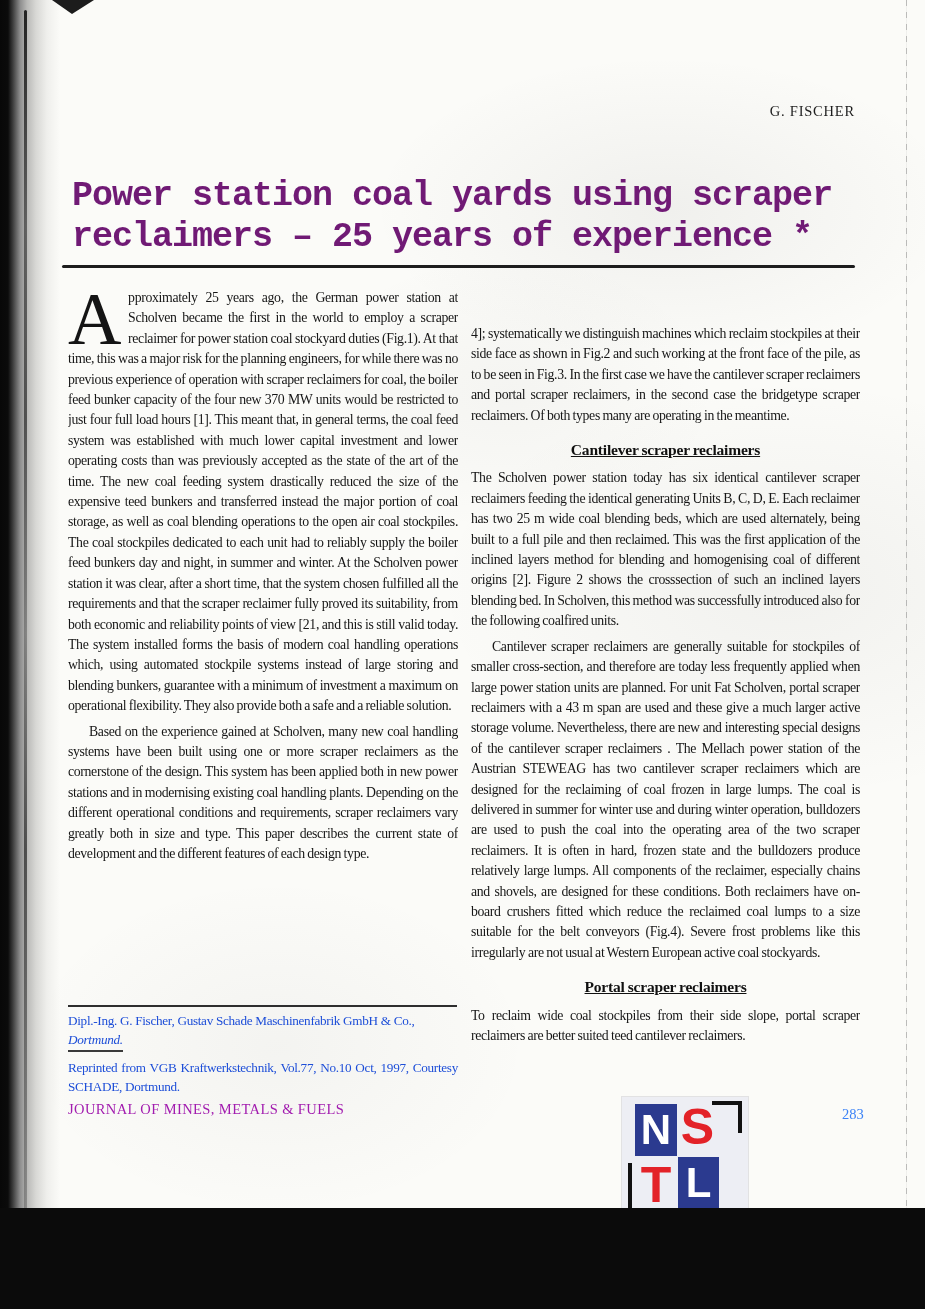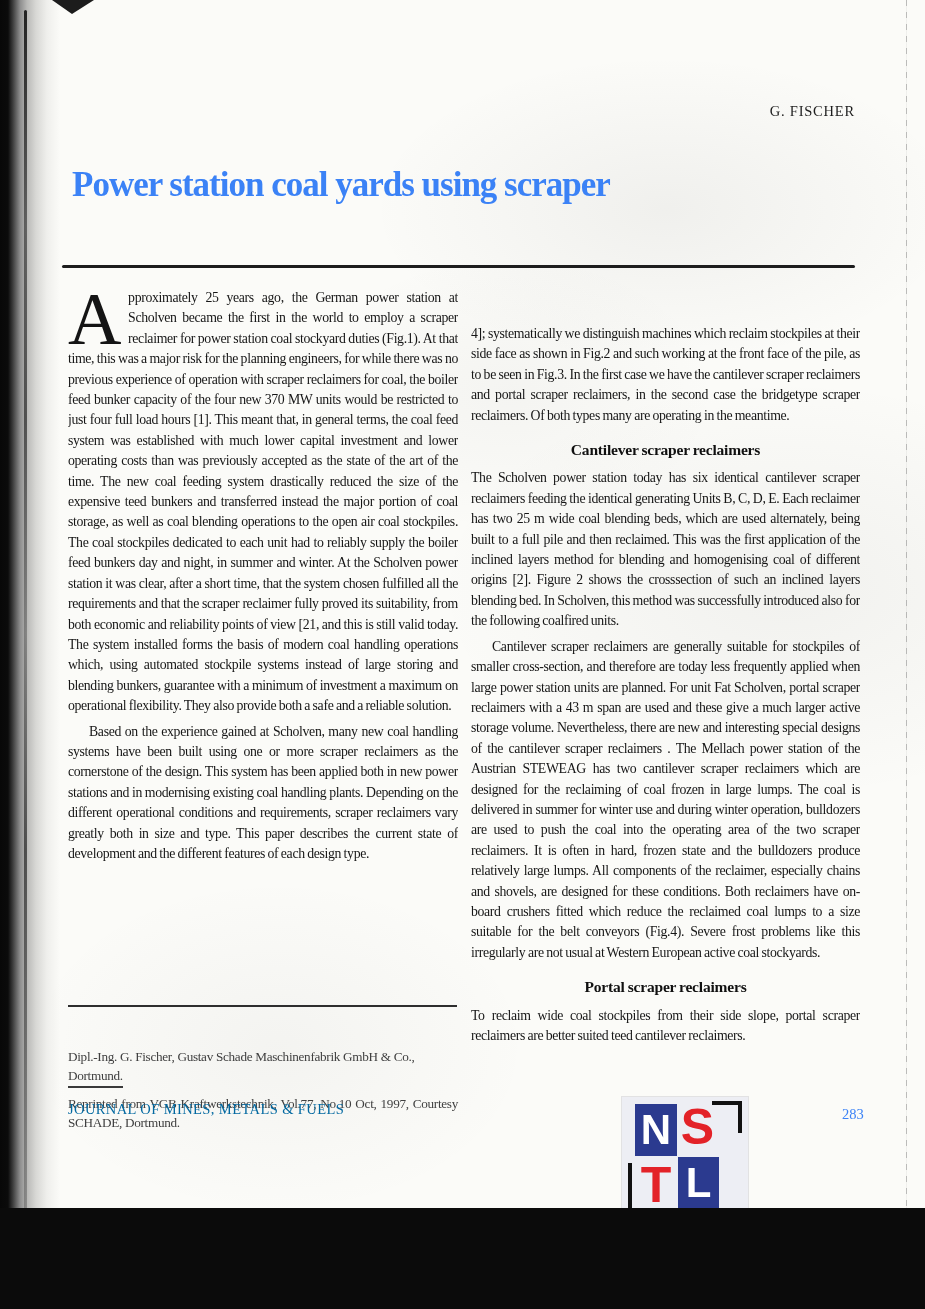--- a/index.html
+++ b/index.html
@@ -41,23 +41,24 @@
   .right-edge-line{
     position:absolute;left:906px;top:0;width:1px;height:1208px;
     background:repeating-linear-gradient(180deg,rgba(110,110,110,0.45) 0 6px,rgba(110,110,110,0.08) 6px 12px);
   }
   
   .author{
     position:absolute;top:78px;left:0;width:855px;text-align:right;
     font-size:14.5px;letter-spacing:0.8px;color:#1d1d1d;margin-top:25px;
   }
   .title-block{
-    position:absolute;left:72px;top:164px;width:800px;
+    position:absolute;left:72px;top:176px;width:800px;
     font-weight:bold;font-size:35px;line-height:41px;letter-spacing:-1px;
-    color:#3b82f6;
+    color:#701a75;
+    font-family:Liberation Mono, monospace;
   }
   .title-rule{
     position:absolute;left:62px;top:265px;width:793px;height:3px;background:#1d1d1d;
     border-radius:2px;
   }
   
   .column{
     position:absolute;top:288px;text-align:justify;
     font-size:13.8px;line-height:20.4px;letter-spacing:-0.35px;word-spacing:-0.6px;
     color:#161616;
@@ -66,34 +67,34 @@
   .col-right{left:471px;width:389px;height:900px;overflow:hidden;margin-top:36px;}
   .para{margin:0;}
   .para + .para{margin-top:5px;}
   .indent{text-indent:21px;}
   .dropcap{
     float:left;font-size:74px;line-height:56px;padding:3px 7px 0 0;
     font-weight:400;color:#141414;
   }
   .col-heading{
     margin:14px 0 8px 0;text-align:center;text-indent:0;
-    font-weight:bold;font-size:15.5px;letter-spacing:-0.2px;color:#101010;
+    font-weight:bold;font-size:15.5px;letter-spacing:-0.2px;color:#101010;text-decoration:underline;
   }
   
   .footnote-rule{position:absolute;left:68px;top:1005px;width:389px;height:2px;background:#2e2e2e;}
   .footnotes{
-    position:absolute;left:68px;top:1048px;width:398px;
-    font-size:13.2px;line-height:18.5px;letter-spacing:-0.3px;color:#404040;
+    position:absolute;left:68px;top:1012px;width:398px;
+    font-size:13.2px;line-height:18.5px;letter-spacing:-0.3px;color:#1d4ed8;
   }
   .fn-line{white-space:nowrap;}
-  .fn-underline{display:inline-block;border-bottom:2px solid #3a3a3a;padding-bottom:1px;}
+  .fn-underline{display:inline-block;border-bottom:2px solid #3a3a3a;padding-bottom:1px;font-style:italic;}
   .fn2{margin-top:7px;white-space:normal;text-align:justify;width:390px;}
   
   .journal-footer{
-    position:absolute;left:68px;top:1101px;font-size:14.5px;letter-spacing:0.4px;color:#0369a1;
+    position:absolute;left:68px;top:1101px;font-size:14.5px;letter-spacing:0.4px;color:#a21caf;
   }
   .page-number{position:absolute;left:842px;top:1106px;font-size:14.5px;color:#3b82f6;}
   
   .nstl-logo{
     position:absolute;left:622px;top:1097px;width:126px;height:121px;
     background:#edeef4;box-shadow:0 0 0 1px rgba(180,180,190,0.35);
   }
   .logo-tile{
     position:absolute;display:flex;align-items:center;justify-content:center;
     font-family:"Liberation Sans", sans-serif;font-weight:bold;
@@ -117,20 +118,21 @@
 <body>
 
 <div class="scan-page">
 
   <div class="paper-texture"></div>
 
   <div class="author">G. FISCHER</div>
 
   <div class="title-block">
     <div>Power station coal yards using scraper</div>
+    <div>reclaimers – 25 years of experience *</div>
   </div>
   <div class="title-rule"></div>
 
   <div class="column col-left">
     <p class="para"><span class="dropcap">A</span><span>pproximately 25 years ago, the German power station at Scholven became the first in the world to employ a scraper reclaimer for power station coal stockyard duties (Fig.1). At that time, this was a major risk for the planning engineers, for while there was no previous experience of operation with scraper reclaimers for coal, the boiler feed bunker capacity of the four new 370 MW units would be restricted to just four full load hours [1]. This meant that, in general terms, the coal feed system was established with much lower capital investment and lower operating costs than was previously accepted as the state of the art of the time. The new coal feeding system drastically reduced the size of the expensive teed bunkers and transferred instead the major portion of coal storage, as well as coal blending operations to the open air coal stockpiles. The coal stockpiles dedicated to each unit had to reliably supply the boiler feed bunkers day and night, in summer and winter. At the Scholven power station it was clear, after a short time, that the system chosen fulfilled all the requirements and that the scraper reclaimer fully proved its suitability, from both economic and reliability points of view [21, and this is still valid today. The system installed forms the basis of modern coal handling operations which, using automated stockpile systems instead of large storing and blending bunkers, guarantee with a minimum of investment a maximum on operational flexibility. They also provide both a safe and a reliable solution.</span></p>
     <p class="para indent">Based on the experience gained at Scholven, many new coal handling systems have been built using one or more scraper reclaimers as the cornerstone of the design. This system has been applied both in new power stations and in modernising existing coal handling plants. Depending on the different operational conditions and requirements, scraper reclaimers vary greatly both in size and type. This paper describes the current state of development and the different features of each design type.</p>
   </div>
 
   <div class="column col-right">
     <p class="para">4]; systematically we distinguish machines which reclaim stockpiles at their side face as shown in Fig.2 and such working at the front face of the pile, as to be seen in Fig.3. In the first case we have the cantilever scraper reclaimers and portal scraper reclaimers, in the second case the bridgetype scraper reclaimers. Of both types many are operating in the meantime.</p>

